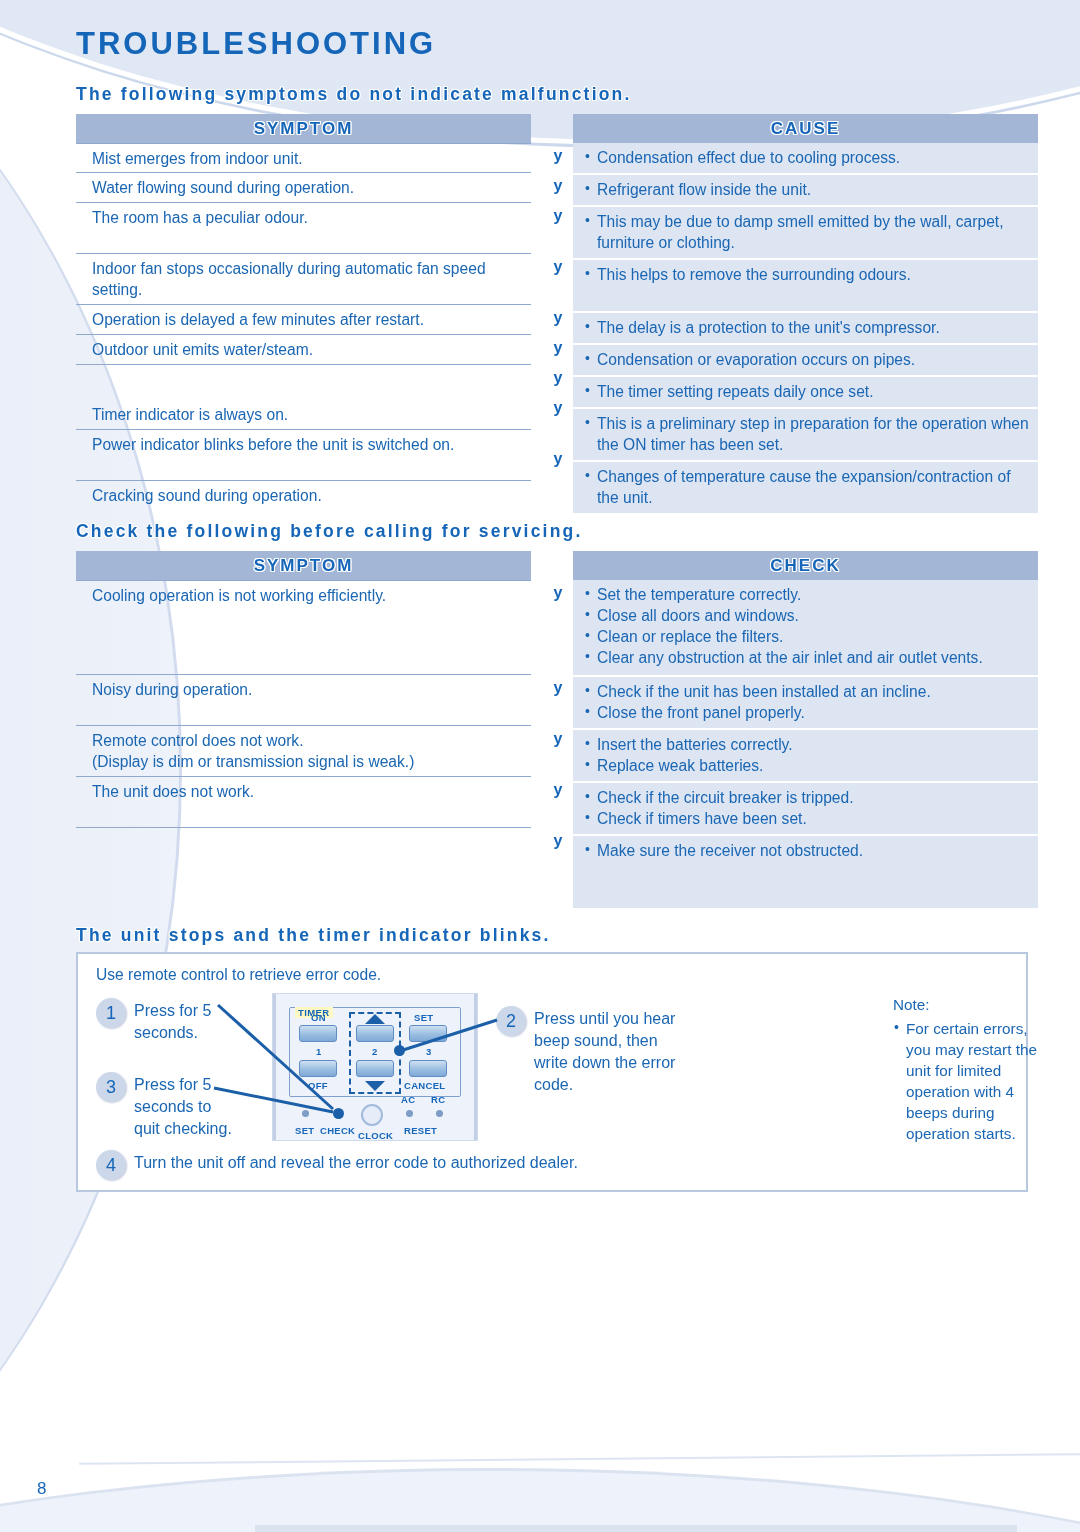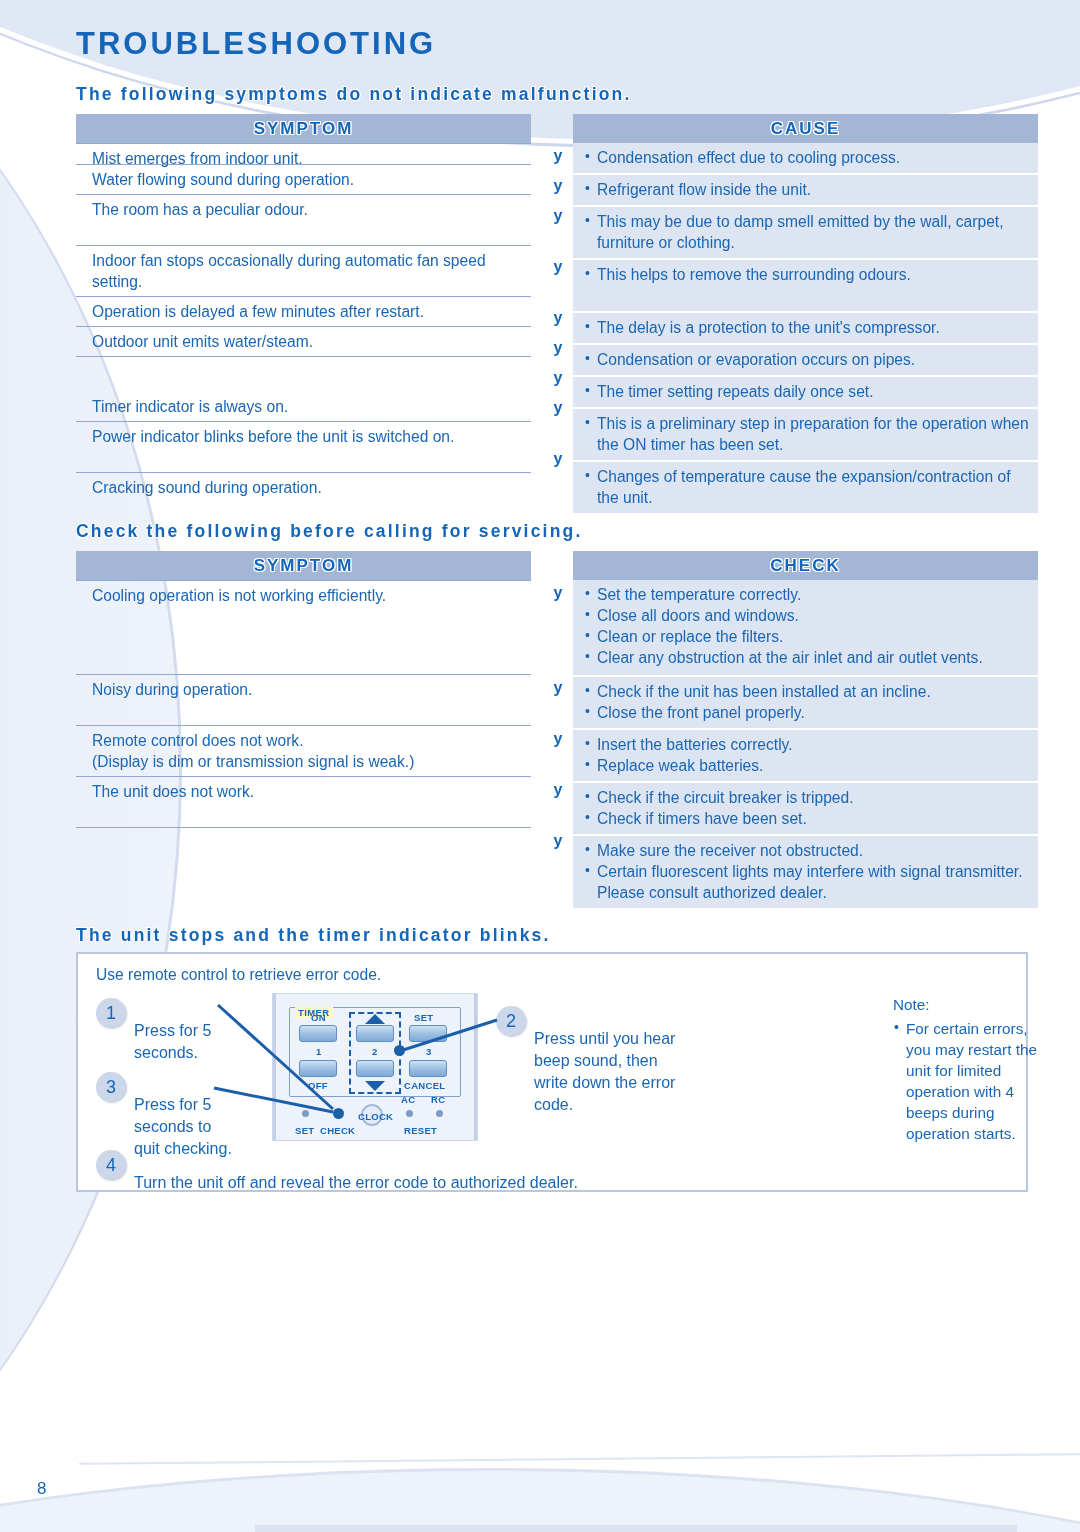--- a/index.html
+++ b/index.html
@@ -233,21 +233,20 @@
     display: flex;
     align-items: center;
     justify-content: center;
     box-shadow: 1px 1px 2px rgba(120,140,175,0.45);
   }
   .step-txt {
     font-size: 16px;
     line-height: 22px;
     color: #1a66b3;
     padding-top: 2px;
-    margin-top: 20px;
   }
 
   .note-box {
     position: absolute;
     left: 790px;
     top: 40px;
     width: 160px;
     font-size: 15.3px;
     line-height: 21px;
     color: #1a66b3;
@@ -381,21 +380,21 @@
 <div class="page">
 
   <div class="title">TROUBLESHOOTING</div>
 
   <div class="section-heading" style="left:76px; top:84px;">The following symptoms do not indicate malfunction.</div>
 
   <div class="tbl" style="left:76px; top:114px;">
 
     <div class="col-symptom">
       <div class="hdr">SYMPTOM</div>
-      <div class="sym-row first" style="height:22px;">Mist emerges from indoor unit.</div>
+      <div class="sym-row first" style="height:30px;">Mist emerges from indoor unit.</div>
       <div class="sym-row" style="height:30px;">Water flowing sound during operation.</div>
       <div class="sym-row" style="height:51px;">The room has a peculiar odour.</div>
       <div class="sym-row" style="height:51px;">Indoor fan stops occasionally during automatic fan speed setting.</div>
       <div class="sym-row" style="height:30px;">Operation is delayed a few minutes after restart.</div>
       <div class="sym-row" style="height:30px;">Outdoor unit emits water/steam.</div>
       <div class="sym-row" style="height:30px;margin-top:35px;">Timer indicator is always on.</div>
       <div class="sym-row" style="height:51px;">Power indicator blinks before the unit is switched on.</div>
       <div class="sym-row nolast" style="height:51px;">Cracking sound during operation.</div>
     </div>
 
@@ -508,21 +507,20 @@
         </div>
         <div class="cause-cell" style="height:51px;">
           <ul>
             <li>Check if the circuit breaker is tripped.</li>
             <li>Check if timers have been set.</li>
           </ul>
         </div>
         <div class="cause-cell" style="height:72px;">
           <ul>
             <li>Make sure the receiver not obstructed.</li>
-            <li>Certain fluorescent lights may interfere with signal transmitter. Please consult authorized dealer.</li>
           </ul>
         </div>
       </div>
     </div>
   </div>
 
   <div class="section-heading" style="left:76px; top:925px;">The unit stops and the timer indicator blinks.</div>
 
   <div class="panel">
     <div class="panel-lead">Use remote control to retrieve error code.</div>
@@ -584,21 +582,21 @@
     <div class="bigdot" style="left:60px; top:114px;"></div>
     <div class="clock-knob" style="left:88px; top:110px;"></div>
     <div class="sdot" style="left:133px; top:116px;"></div>
     <div class="sdot" style="left:163px; top:116px;"></div>
 
     <div class="rlbl" style="left:128px; top:100px;">AC</div>
     <div class="rlbl" style="left:158px; top:100px;">RC</div>
 
     <div class="rlbl" style="left:22px; top:131px;">SET</div>
     <div class="rlbl" style="left:47px; top:131px;">CHECK</div>
-    <div class="rlbl" style="left:85px; top:117px;">CLOCK</div>
+    <div class="rlbl" style="left:85px; top:136px;">CLOCK</div>
     <div class="rlbl" style="left:131px; top:131px;">RESET</div>
   </div>
 
   <svg class="arrow-svg">
 
     <line x1="218" y1="1005" x2="333" y2="1109" stroke="#1b5fa8" stroke-width="3"></line>
 
     <line x1="214" y1="1088" x2="333" y2="1112" stroke="#1b5fa8" stroke-width="3"></line>
 
     <line x1="497" y1="1020" x2="400" y2="1051" stroke="#1b5fa8" stroke-width="3"></line>

